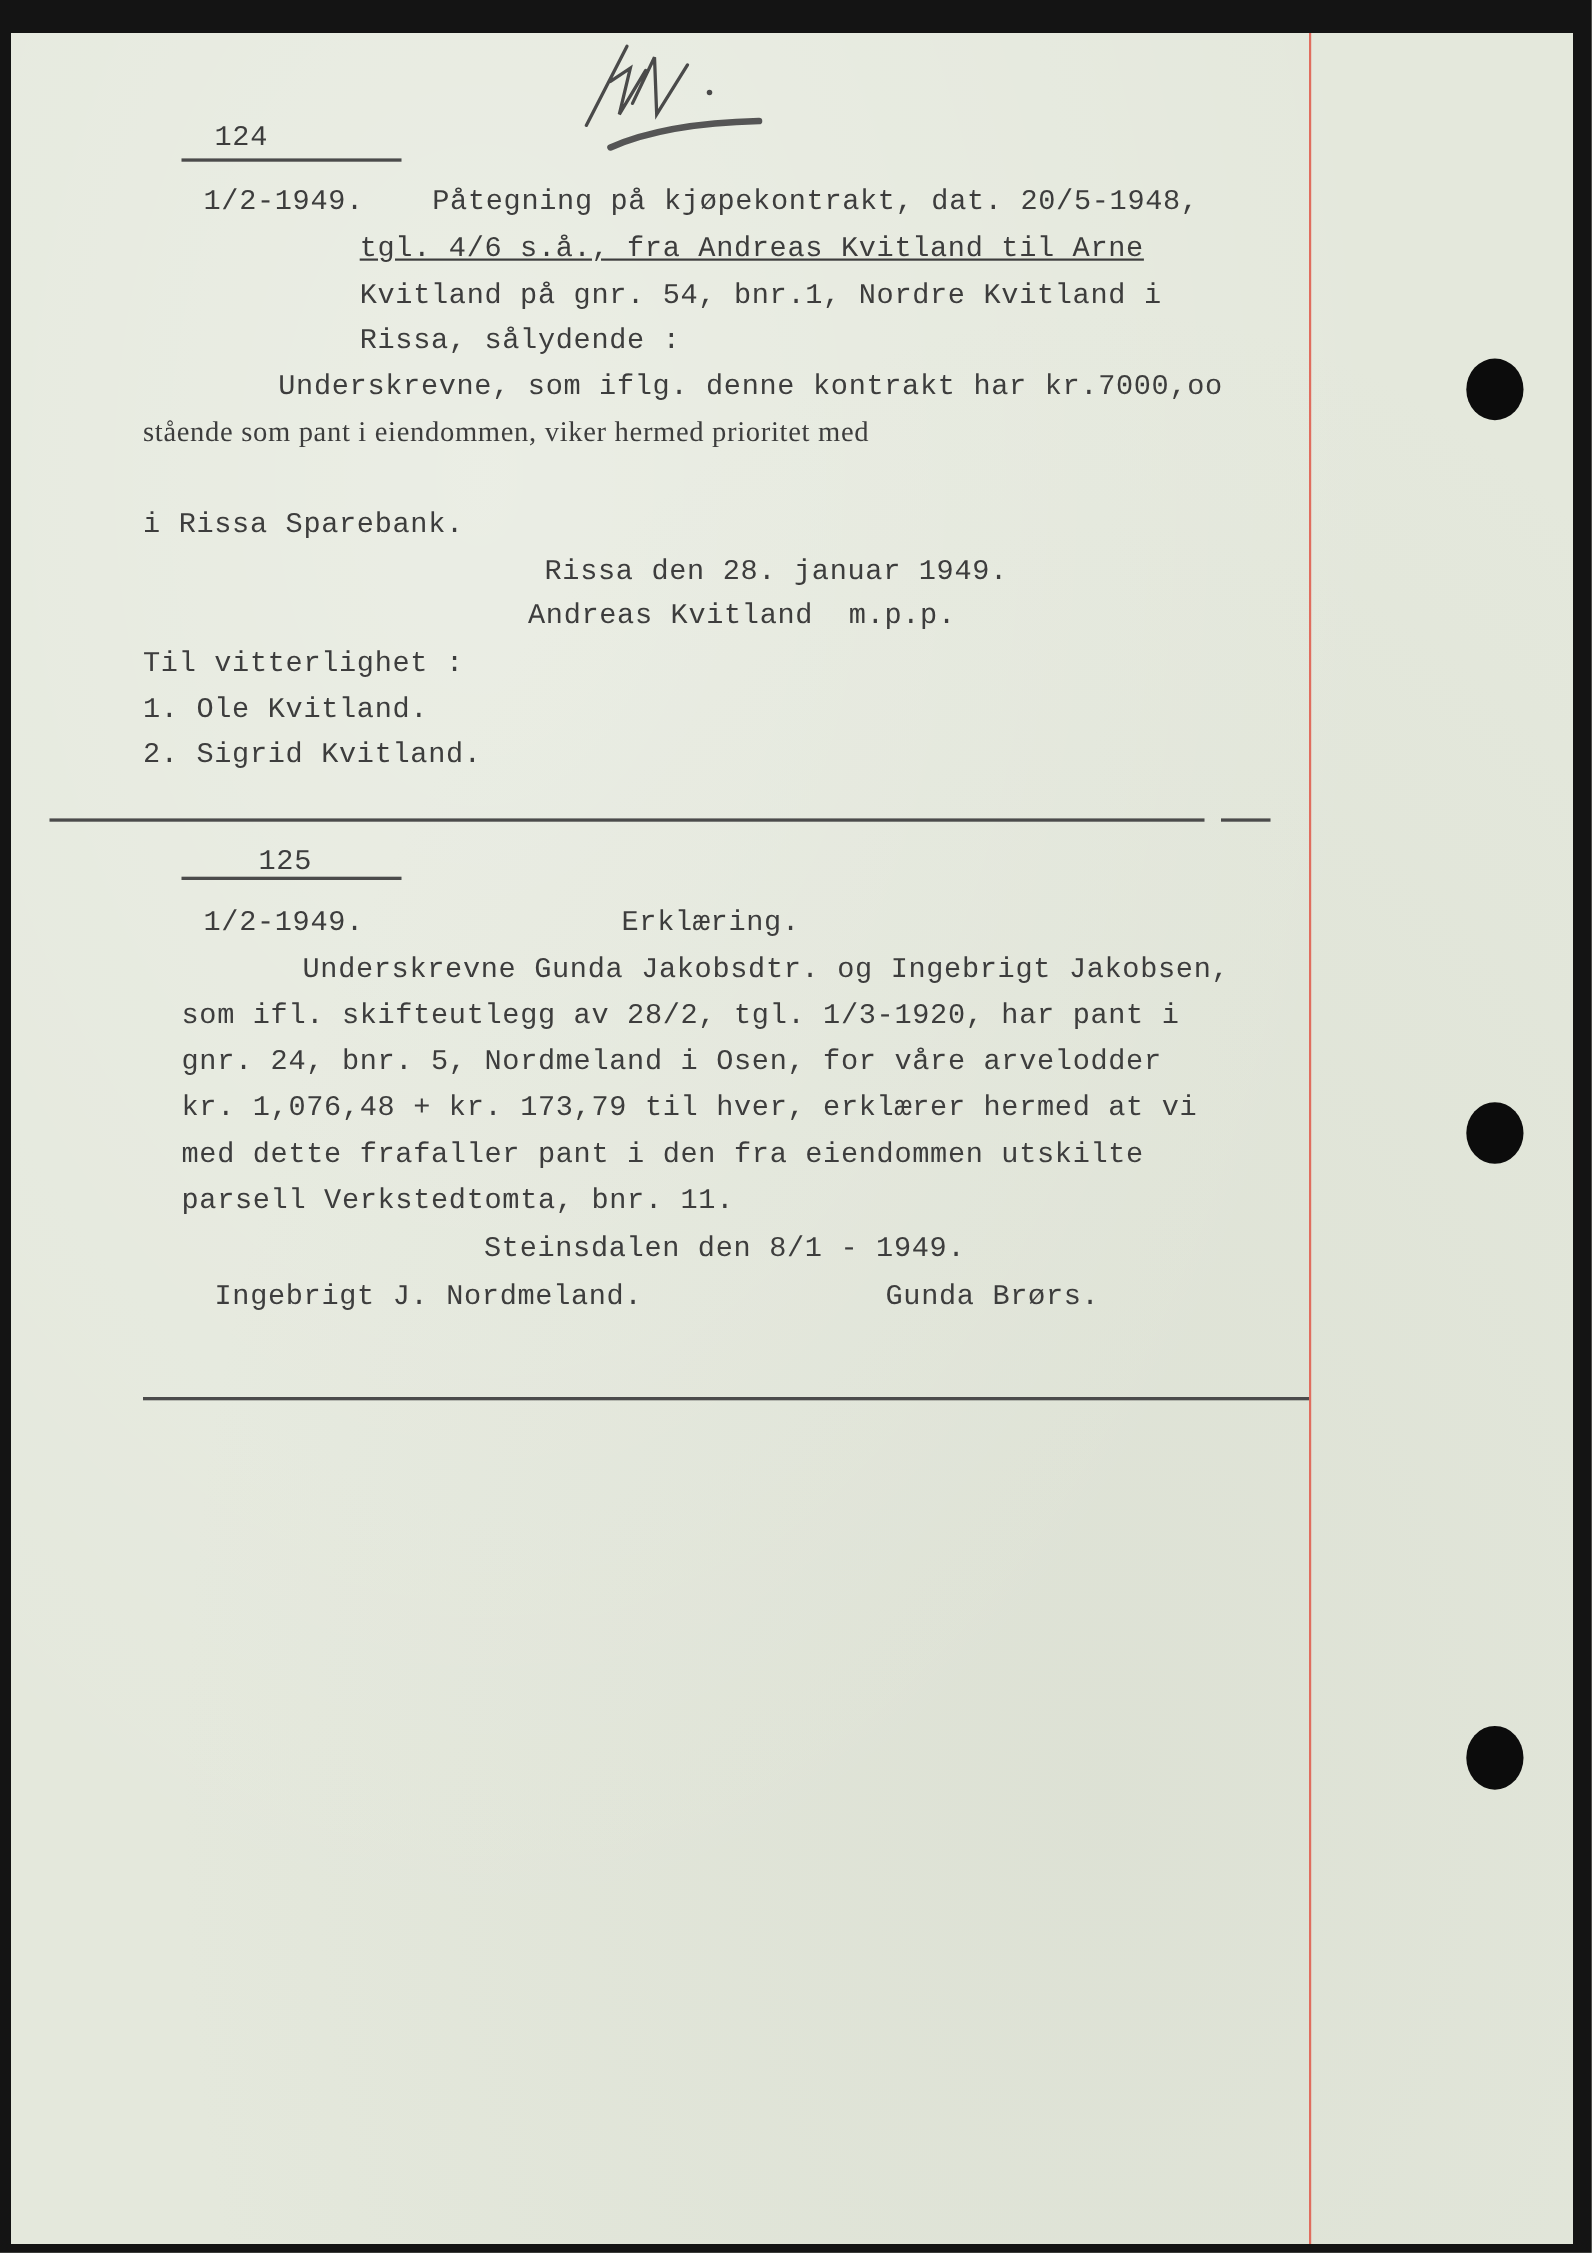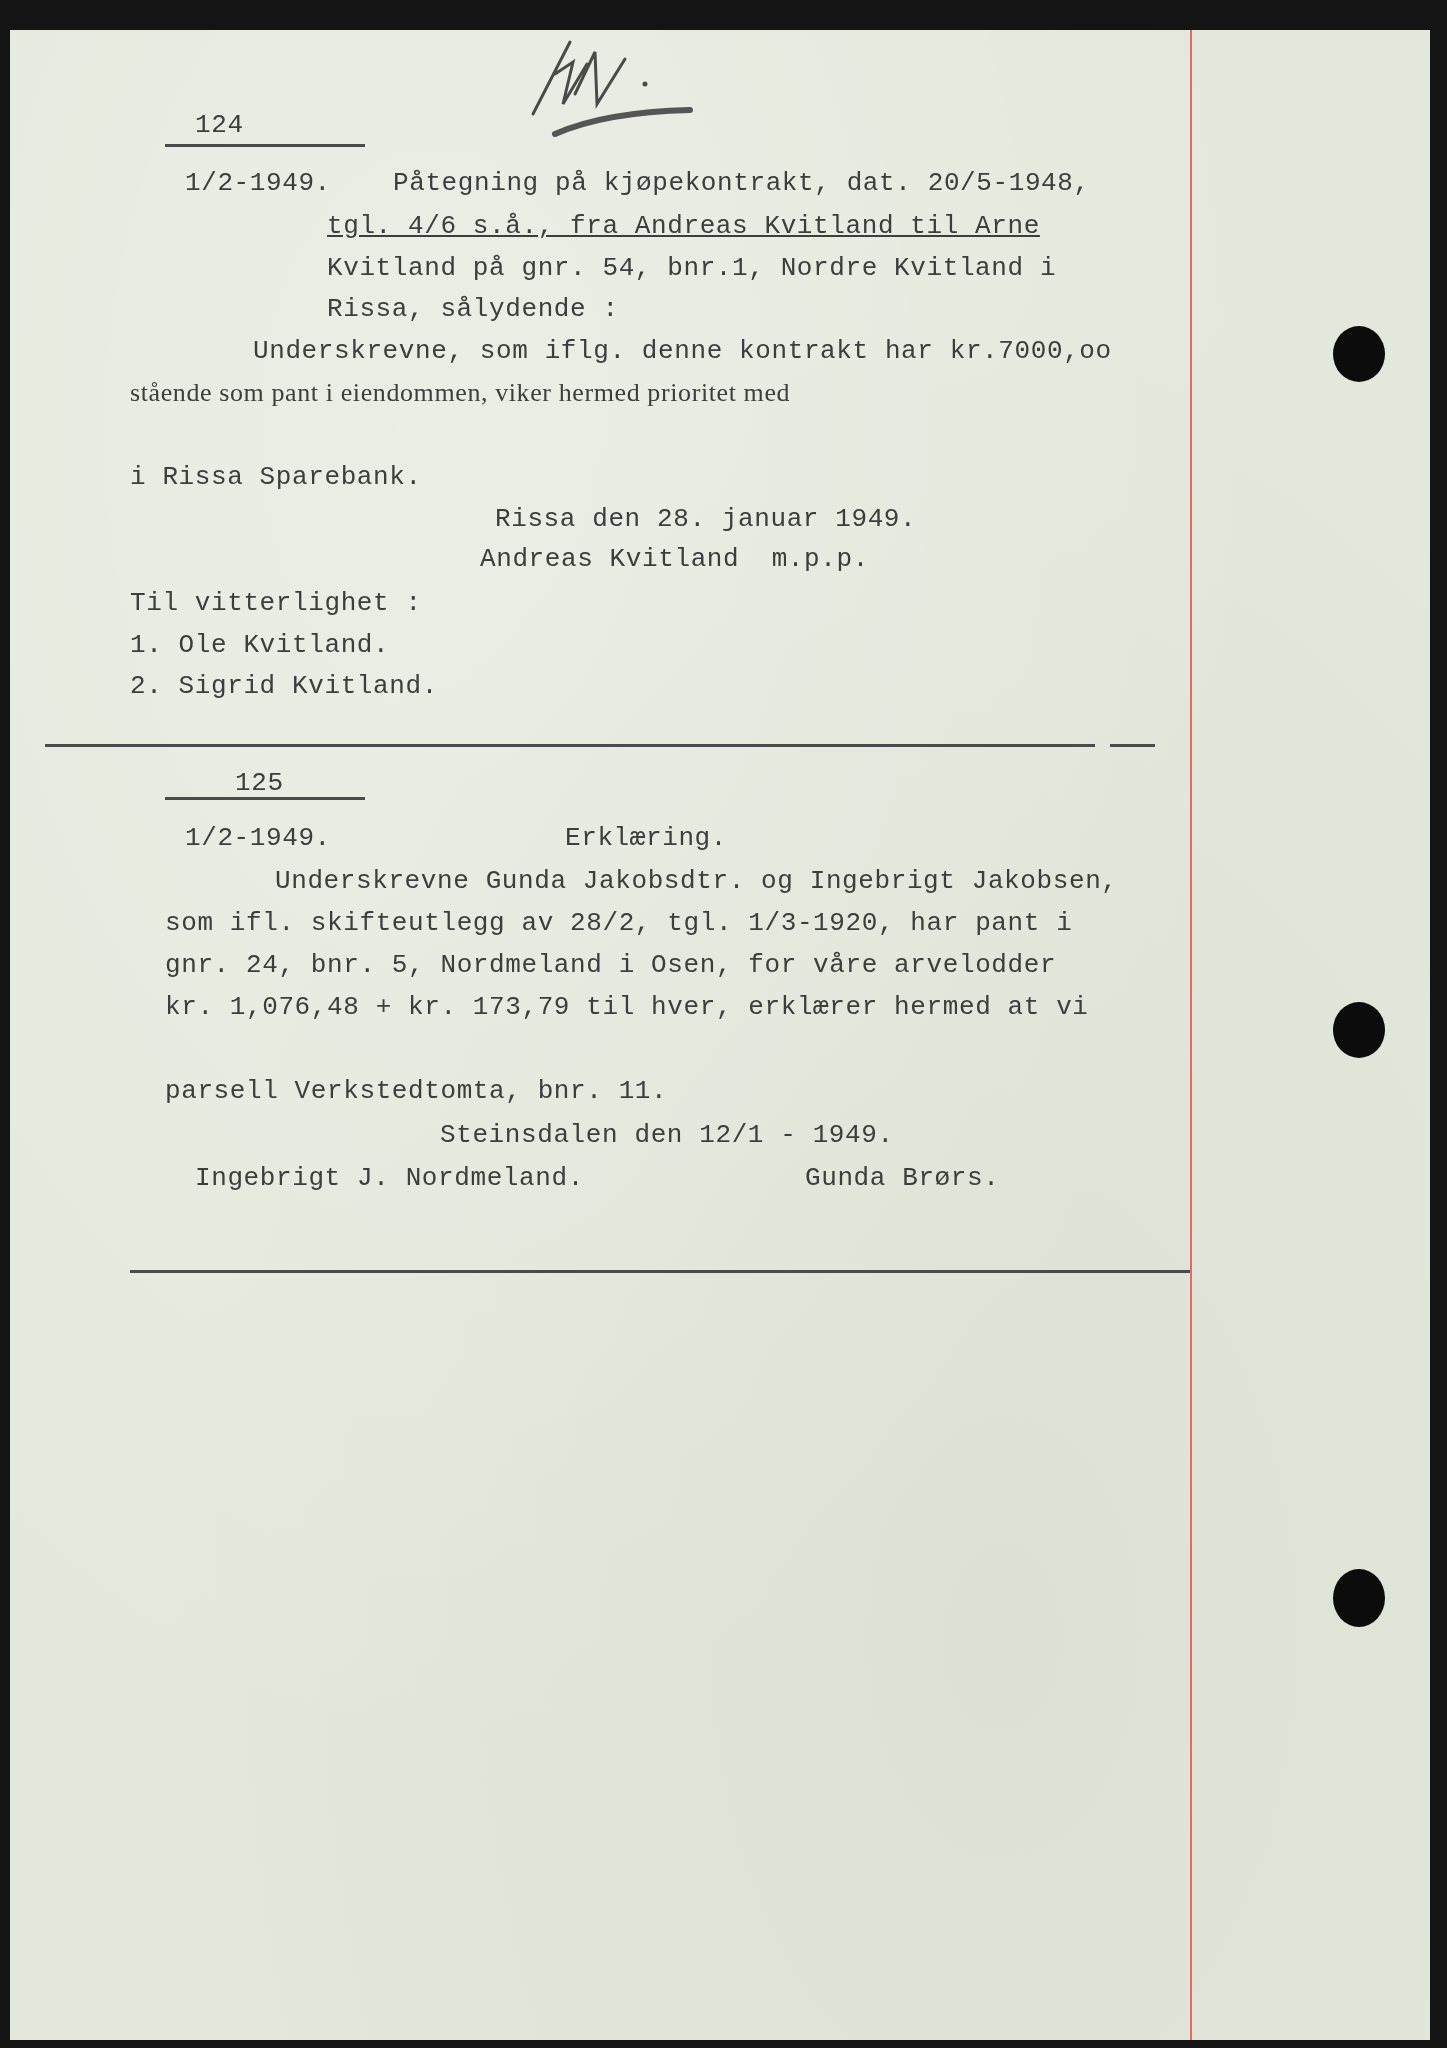--- a/index.html
+++ b/index.html
@@ -71,19 +71,20 @@
   <div class="rule" style="left:1100px; top:714px; width:45px;"></div>
 
   <div class="t" style="left:225px; top:740px;">125</div>
   <div class="rule" style="left:155px; top:767px; width:200px;"></div>
   <div class="t" style="left:175px; top:795px;">1/2-1949.</div>
   <div class="t" style="left:555px; top:795px;">Erklæring.</div>
   <div class="t" style="left:265px; top:838px;">Underskrevne Gunda Jakobsdtr. og Ingebrigt Jakobsen,</div>
   <div class="t" style="left:155px; top:880px;">som ifl. skifteutlegg av 28/2, tgl. 1/3-1920, har pant i</div>
   <div class="t" style="left:155px; top:922px;">gnr. 24, bnr. 5, Nordmeland i Osen, for våre arvelodder</div>
   <div class="t" style="left:155px; top:964px;">kr. 1,076,48 + kr. 173,79 til hver, erklærer hermed at vi</div>
+  <div class="t" style="left:155px; top:1006px;">med dette frafaller pant i den fra eiendommen utskilte</div>
   <div class="t" style="left:155px; top:1048px;">parsell Verkstedtomta, bnr. 11.</div>
-  <div class="t" style="left:430px; top:1092px;">Steinsdalen den 12/1 - 1949.</div>
+  <div class="t" style="left:430px; top:1092px;">Steinsdalen den 8/1 - 1949.</div>
   <div class="t" style="left:185px; top:1135px;">Ingebrigt J. Nordmeland.</div>
   <div class="t" style="left:795px; top:1135px;">Gunda Brørs.</div>
 
   <div class="rule" style="left:120px; top:1240px; width:1060px;"></div>
 </div>
 
 </body></html>

